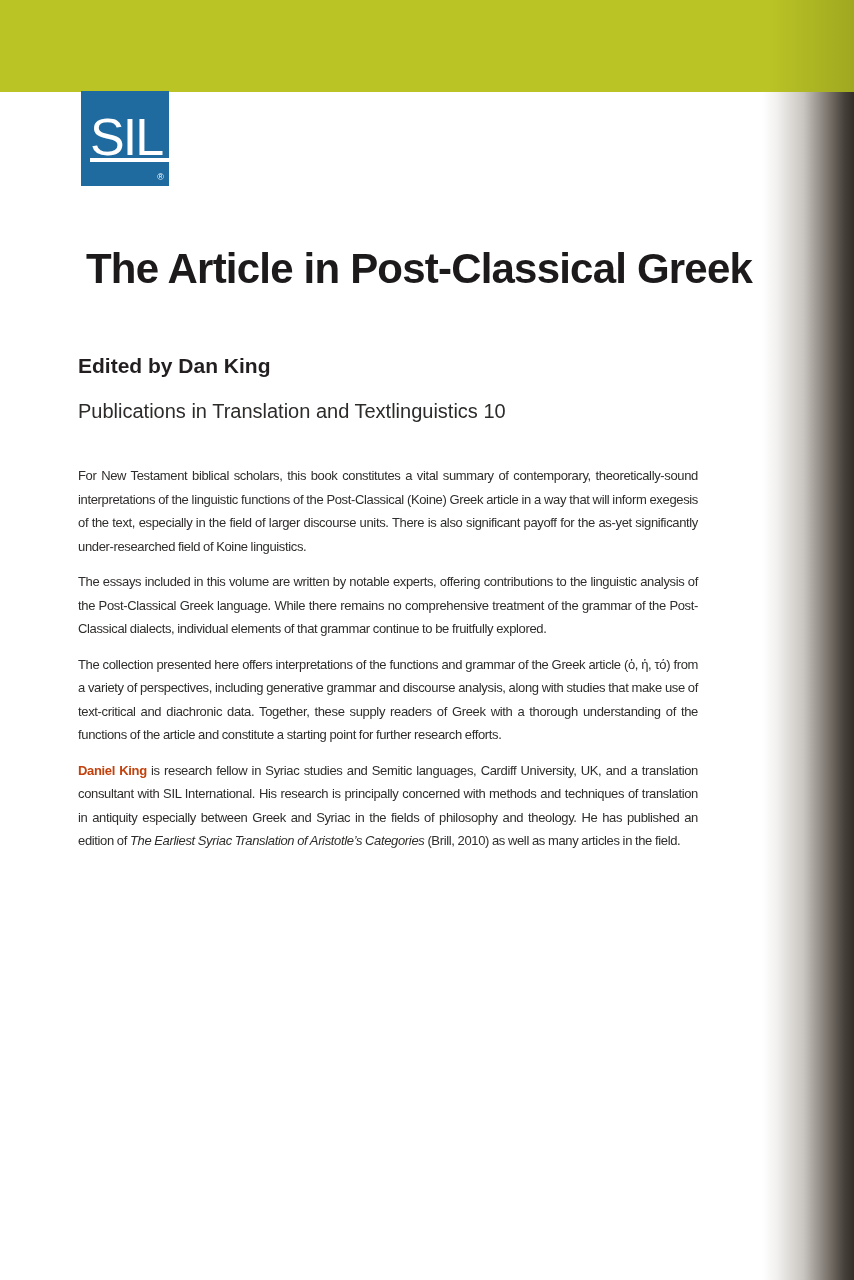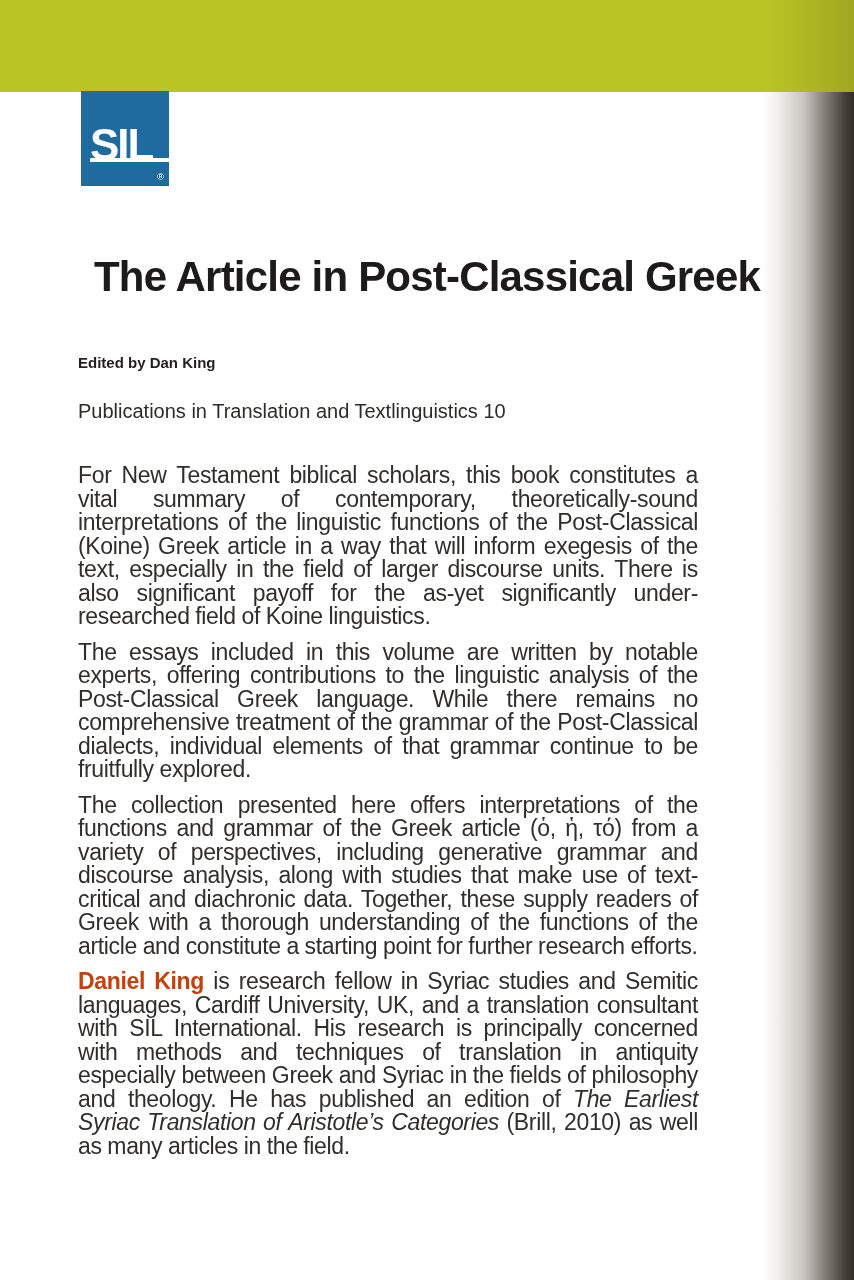--- a/index.html
+++ b/index.html
@@ -14,45 +14,45 @@
   }
   .spine-shadow{
     position:absolute;left:762px;top:92px;width:92px;height:1188px;
     background:linear-gradient(90deg,#ffffff 0%,#f2f1ef 16%,#c9c5c0 45%,#807a73 70%,#453f39 90%,#332d28 100%);
   }
   .sil-logo{
     position:absolute;left:81px;top:91px;width:88px;height:95px;
     background:#1f6a9e;
   }
   .sil-text{
-    position:absolute;left:9px;top:32px;color:#ffffff;font-weight:bold;
-    font-size:44px;line-height:44px;letter-spacing:-2px;
+    position:absolute;left:9px;top:24px;color:#ffffff;font-weight:normal;
+    font-size:52px;line-height:44px;letter-spacing:-2px;
   }
   .sil-underline{
     position:absolute;left:9px;right:0;top:67px;height:4px;background:#ffffff;
   }
   .sil-reg{
     position:absolute;right:5px;bottom:4px;color:#ffffff;font-size:9px;line-height:9px;
   }
   .book-title{
-    position:absolute;left:78px;top:234px;width:690px;margin:16px;
+    position:absolute;left:78px;top:234px;width:690px;margin:8px;
     font-size:42px;line-height:53px;font-weight:bold;color:#1c1a1b;
     letter-spacing:-0.8px;
   }
   .editor-line{
     position:absolute;left:78px;top:354px;
-    font-size:15px;font-weight:bold;color:#231f20;text-align:right;
+    font-size:21px;font-weight:bold;color:#231f20;text-align:right;
   }
   .publisher{
     position:absolute;left:78px;top:398px;
     font-size:20px;line-height:27px;color:#2c2b29;
   }
   .body-copy{
     position:absolute;left:78px;top:464px;width:620px;
-    font-size:23px;line-height:23.5px;color:#302e2c;
+    font-size:13px;line-height:23.5px;color:#302e2c;
     text-align:justify;letter-spacing:-0.35px;word-spacing:-0.3px;
   }
   .body-copy p{margin:0 0 12px 0;}
   .body-copy .bold{font-weight:bold;color:#c2410c;}
   .body-copy .italic{font-style:italic;}
   .barcode-wrap{
     position:absolute;left:60px;top:1072px;width:215px;height:122px;background:#ffffff;
   }
   .mono{font-family:"Liberation Mono","DejaVu Sans Mono",monospace;font-weight:bold;color:#1a1a1a;}
   .isbn-label{

